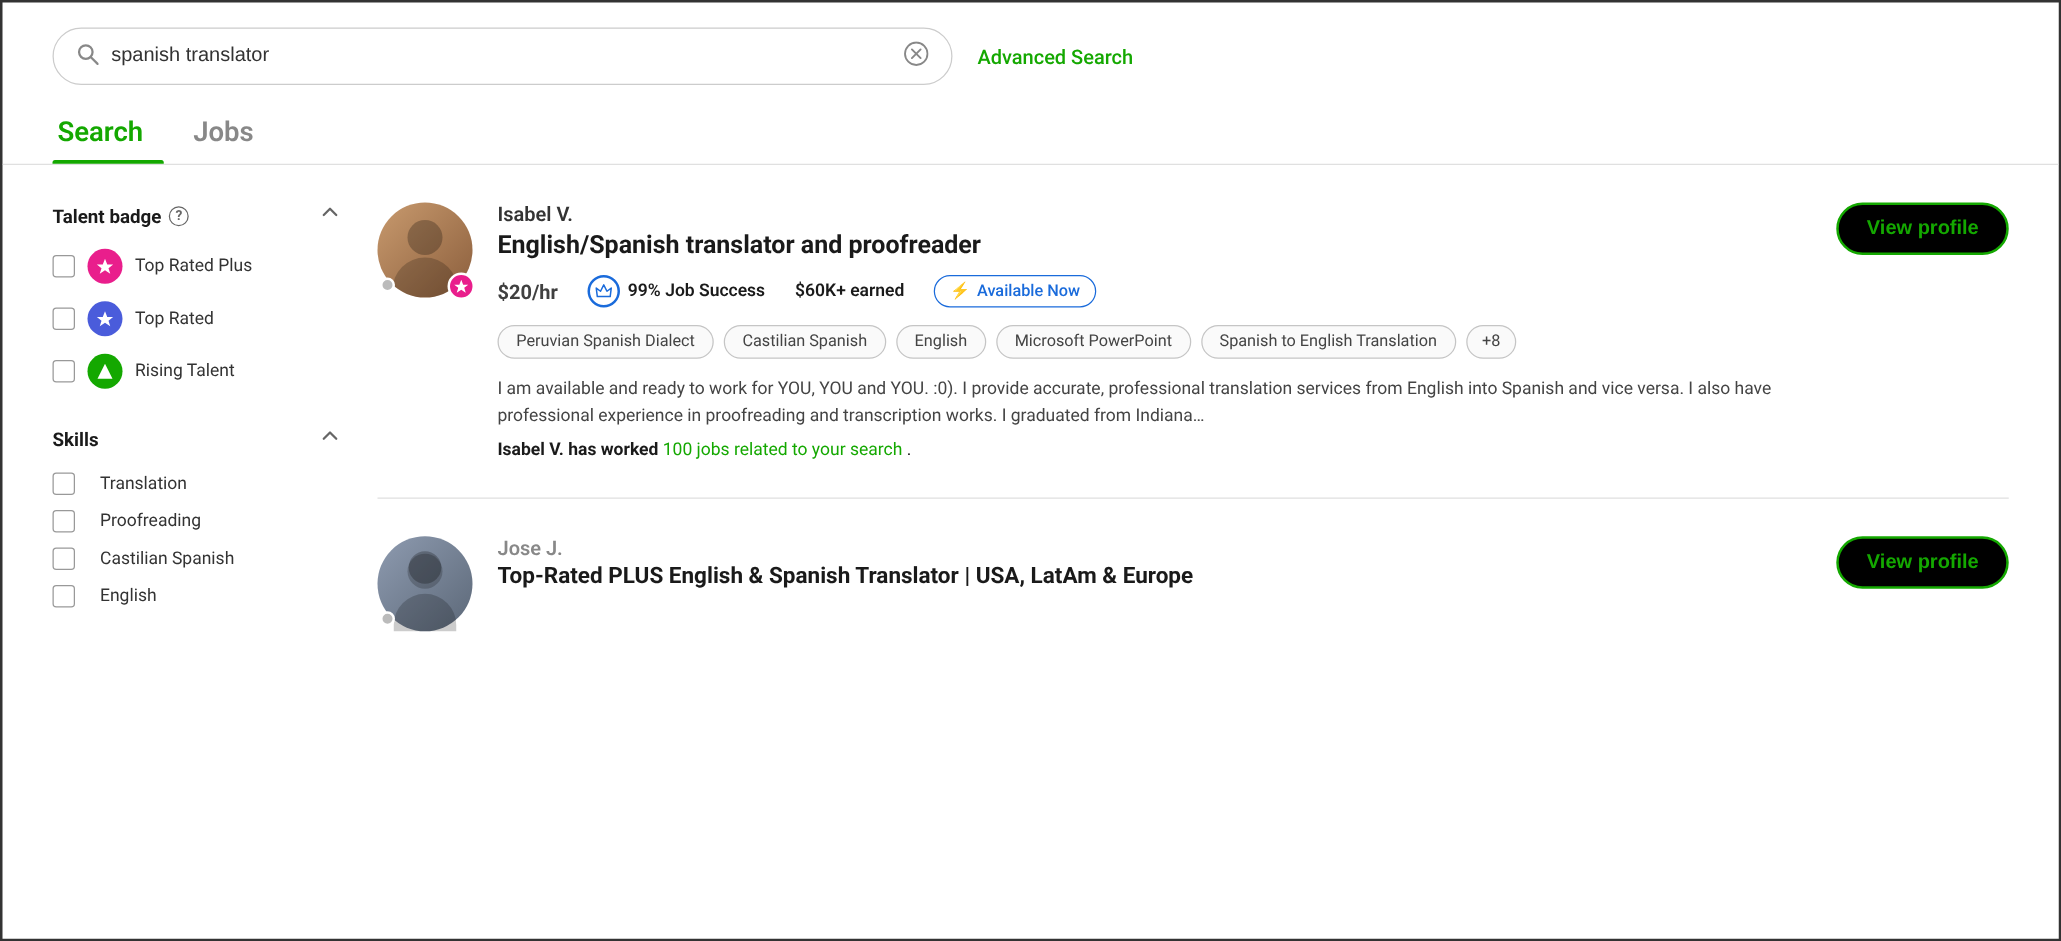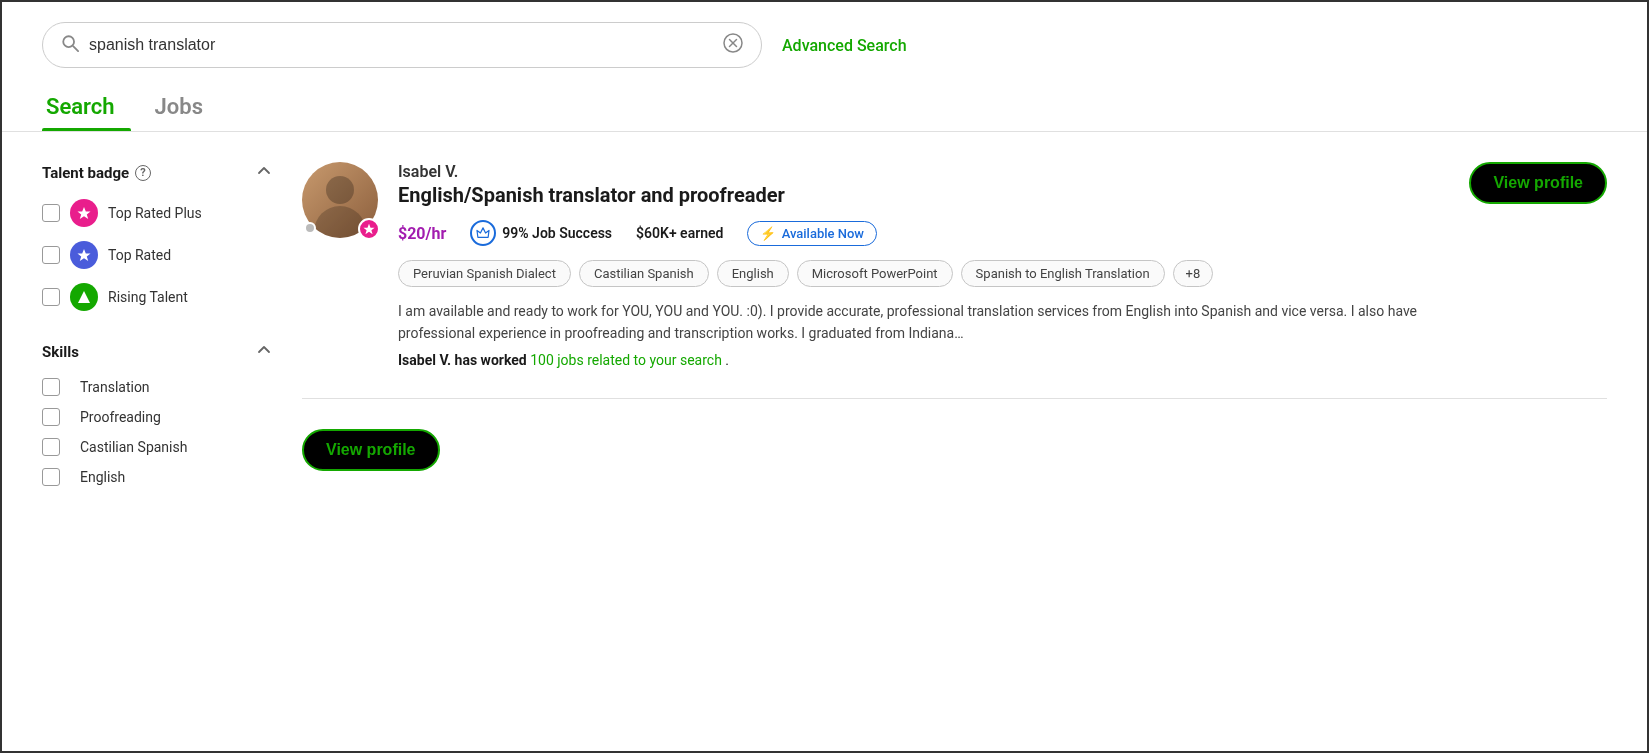--- a/index.html
+++ b/index.html
@@ -269,21 +269,21 @@
     }
     .profile-stats {
       display: flex;
       align-items: center;
       gap: 24px;
       margin-bottom: 14px;
     }
     .stat-rate {
       font-size: 16px;
       font-weight: 700;
-      color: #a21caf;
+      color: #404040;
     }
     .job-success {
       display: flex;
       align-items: center;
       gap: 6px;
       font-size: 14px;
       font-weight: 600;
       color: #1a1a1a;
     }
     .job-success-icon {
@@ -593,18 +593,32 @@
             </div>
           </div>
         </div>
 
         <button class="view-profile-btn">View profile</button>
       </div>
     </div>
 
     <div>
       <div class="card-row">
+        <div class="profile-card-partial">
+          <div style="position:relative; flex-shrink:0;">
+            <div class="avatar-placeholder2">
+
+              <div style="position:absolute; top:12px; left:50%; transform:translateX(-50%); width:26px; height:26px; border-radius:50%; background:rgba(0,0,0,0.25);"></div>
+              <div style="position:absolute; bottom:0; left:50%; transform:translateX(-50%); width:50px; height:30px; border-radius:28px 28px 0 0; background:rgba(0,0,0,0.2);"></div>
+            </div>
+            <div class="online-dot2" style="position:absolute; bottom:4px; left:2px; width:12px; height:12px; border-radius:50%; background:#bbb; border:2px solid #fff;"></div>
+          </div>
+          <div class="profile2-info">
+            <div class="profile2-name">Jose J.</div>
+            <div class="profile2-title">Top-Rated PLUS English &amp; Spanish Translator | USA, LatAm &amp; Europe</div>
+          </div>
+        </div>
         <button class="view-profile-btn">View profile</button>
       </div>
     </div>
 
   </div>
 </div>
 
 </body></html>

